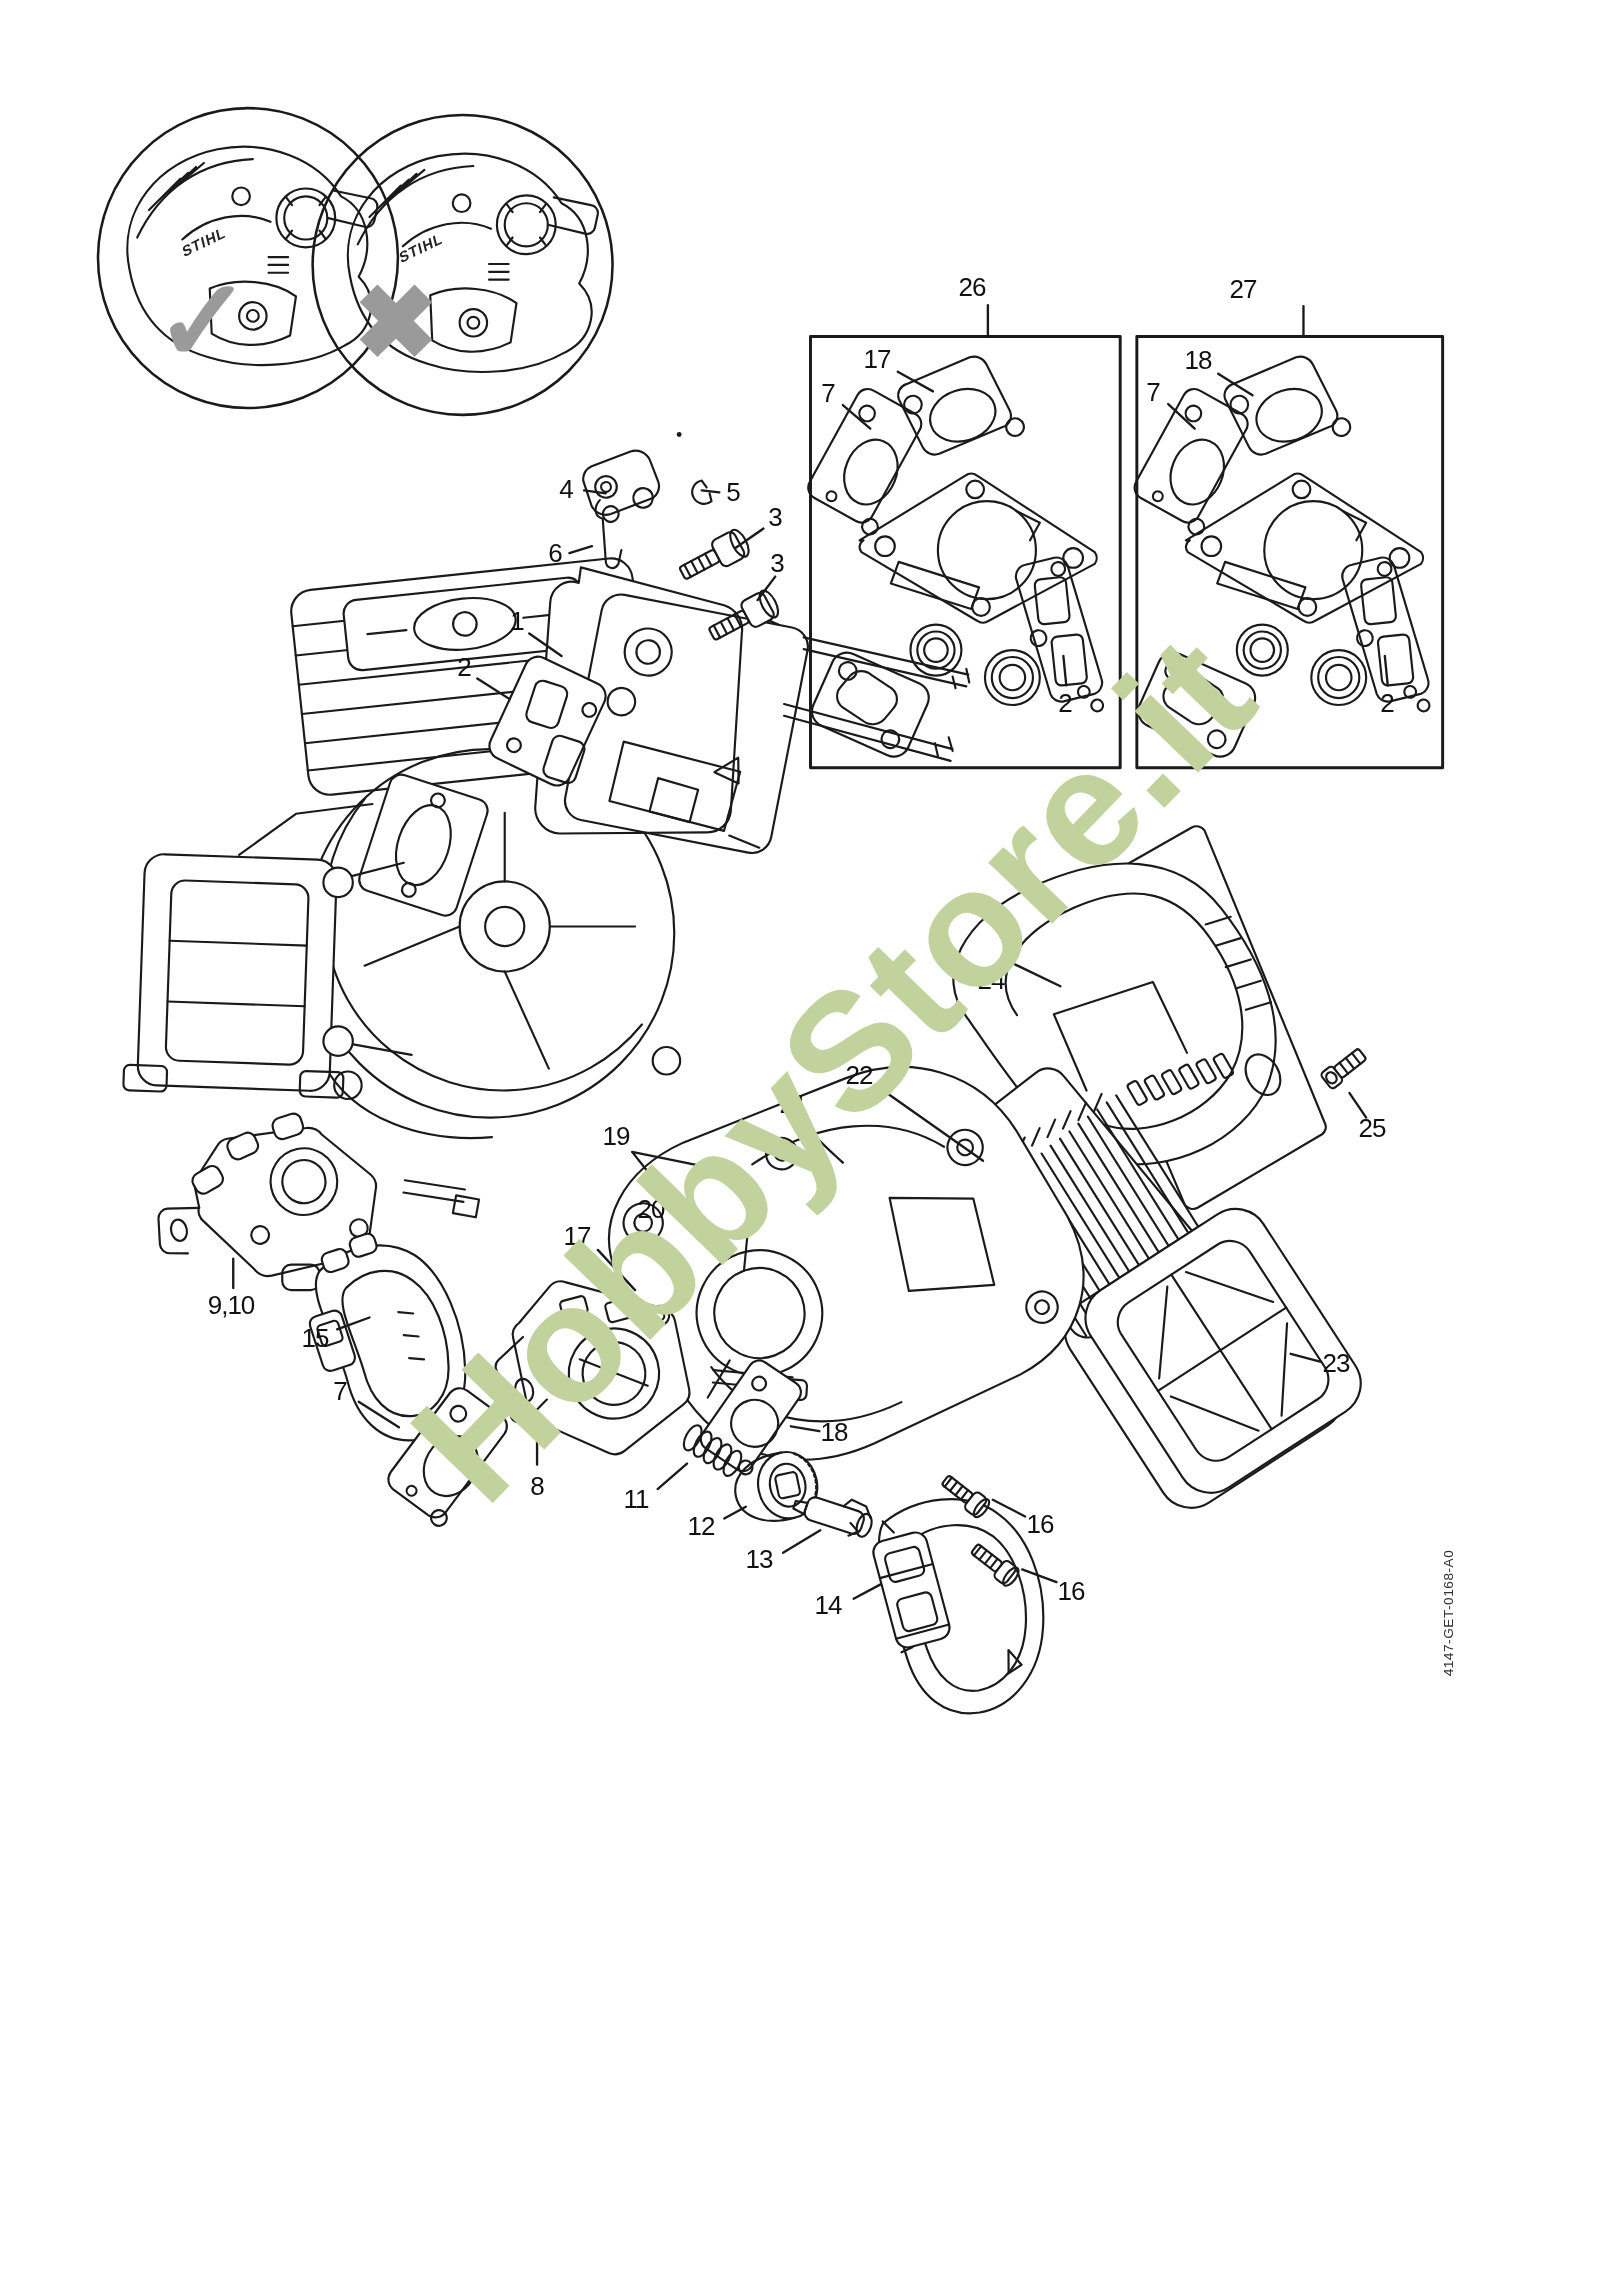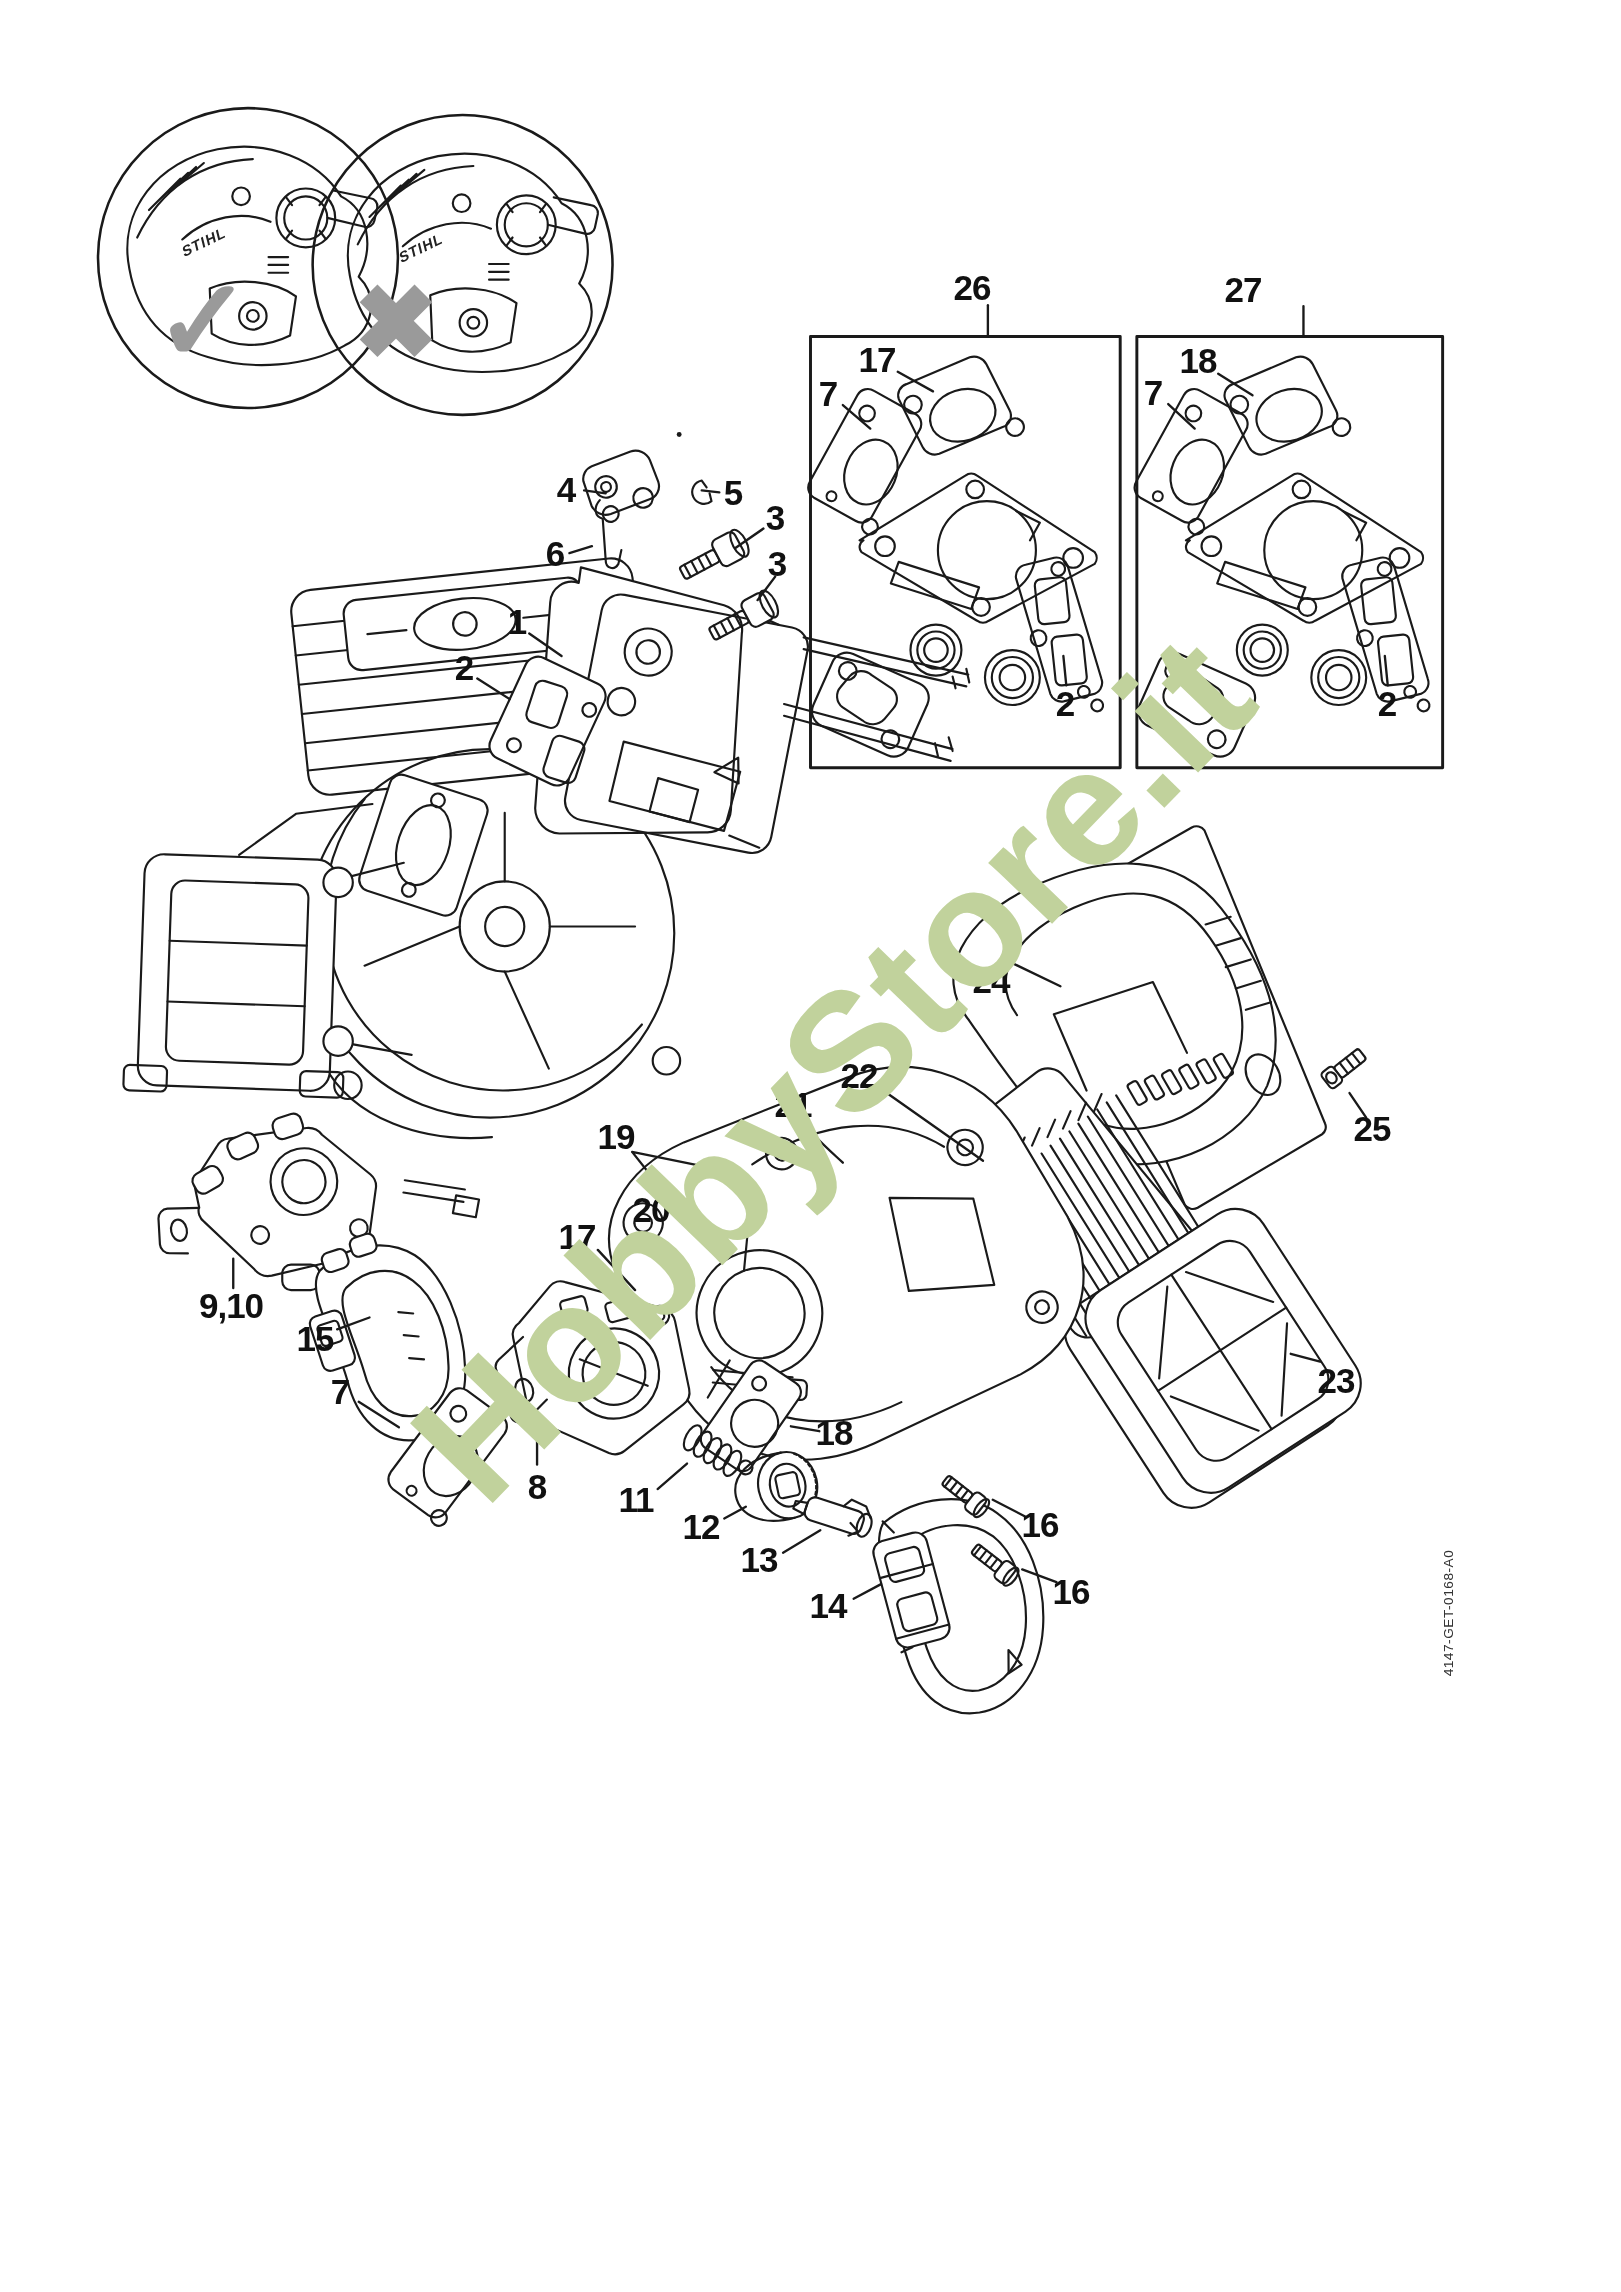--- a/index.html
+++ b/index.html
@@ -3,21 +3,21 @@
 <meta charset="utf-8">
 <style>
   html,body{margin:0;padding:0;background:#e8e8e8;}
   .page{
     position:relative;width:1621px;height:2293px;background:#ffffff;
     font-family:"Liberation Sans",sans-serif;overflow:hidden;margin:0 auto;
   }
   svg.art{position:absolute;left:0;top:0;}
   .plabel{
     position:absolute;transform:translate(-50%,-50%);
-    font-weight:bold;font-size:35px;color:#111;letter-spacing:-1px;
+    font-weight:normal;font-size:26px;color:#111;letter-spacing:-1px;
     white-space:nowrap;line-height:1;
   }
   .brand{
     position:absolute;transform:translate(-50%,-50%) rotate(-26deg) skewX(-12deg);
     font-weight:bold;font-size:14.7px;color:#222;letter-spacing:1px;
   }
   .mark{position:absolute;transform:translate(-50%,-50%);color:#9a9a9a;font-weight:bold;line-height:1;}
   .mark.check{font-size:116px;}
   .mark.cross{font-size:102px;}
   .watermark{
@@ -457,20 +457,20 @@
 <div class="plabel" style="left:315px;top:1338px;">15</div>
 <div class="plabel" style="left:340px;top:1391px;">7</div>
 <div class="plabel" style="left:537px;top:1486px;">8</div>
 <div class="plabel" style="left:834px;top:1432px;">18</div>
 <div class="plabel" style="left:636px;top:1499px;">11</div>
 <div class="plabel" style="left:701px;top:1526px;text-align:right;">12</div>
 <div class="plabel" style="left:759px;top:1559px;">13</div>
 <div class="plabel" style="left:828px;top:1605px;">14</div>
 <div class="plabel" style="left:1040px;top:1524px;">16</div>
 <div class="plabel" style="left:1071px;top:1591px;">16</div>
-<div class="plabel" style="left:1336px;top:1363px;margin-top:17px;">23</div>
+<div class="plabel" style="left:1336px;top:1363px;">23</div>
 
 <div class="docnum">4147-GET-0168-A0</div>
 
 <div class="watermark">HobbyStore.it</div>
 
 </div>
 
 
 </body></html>

